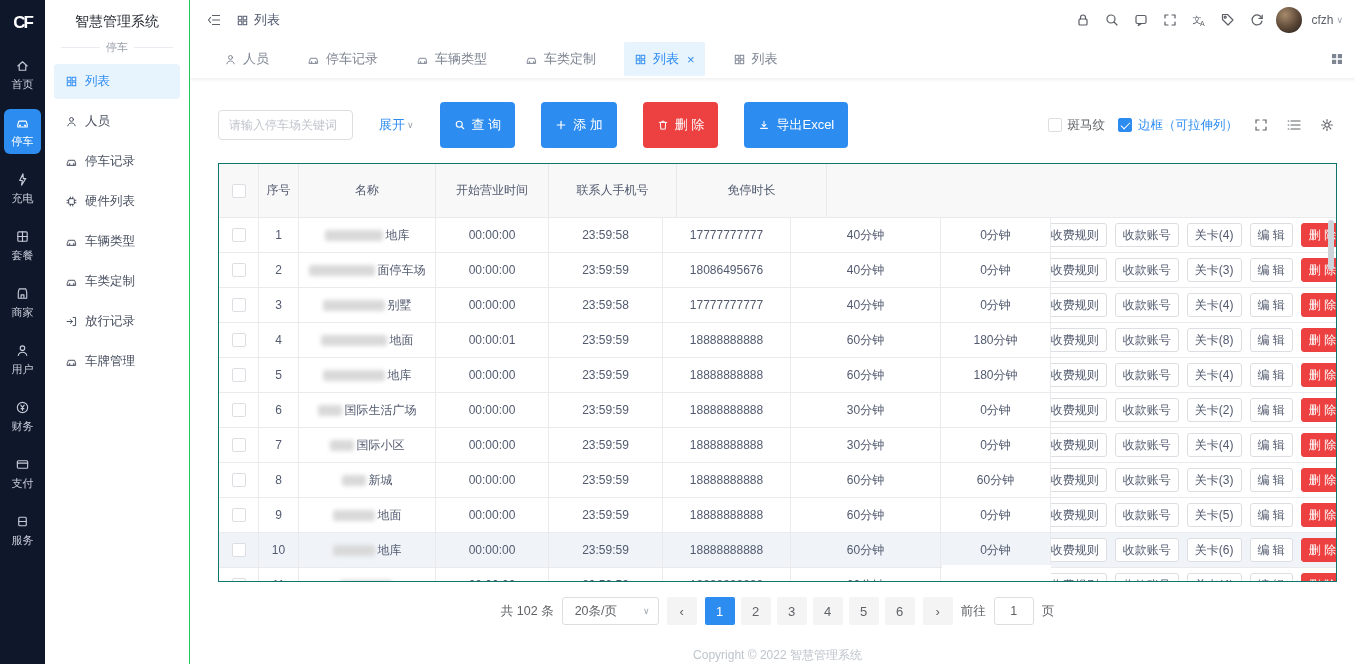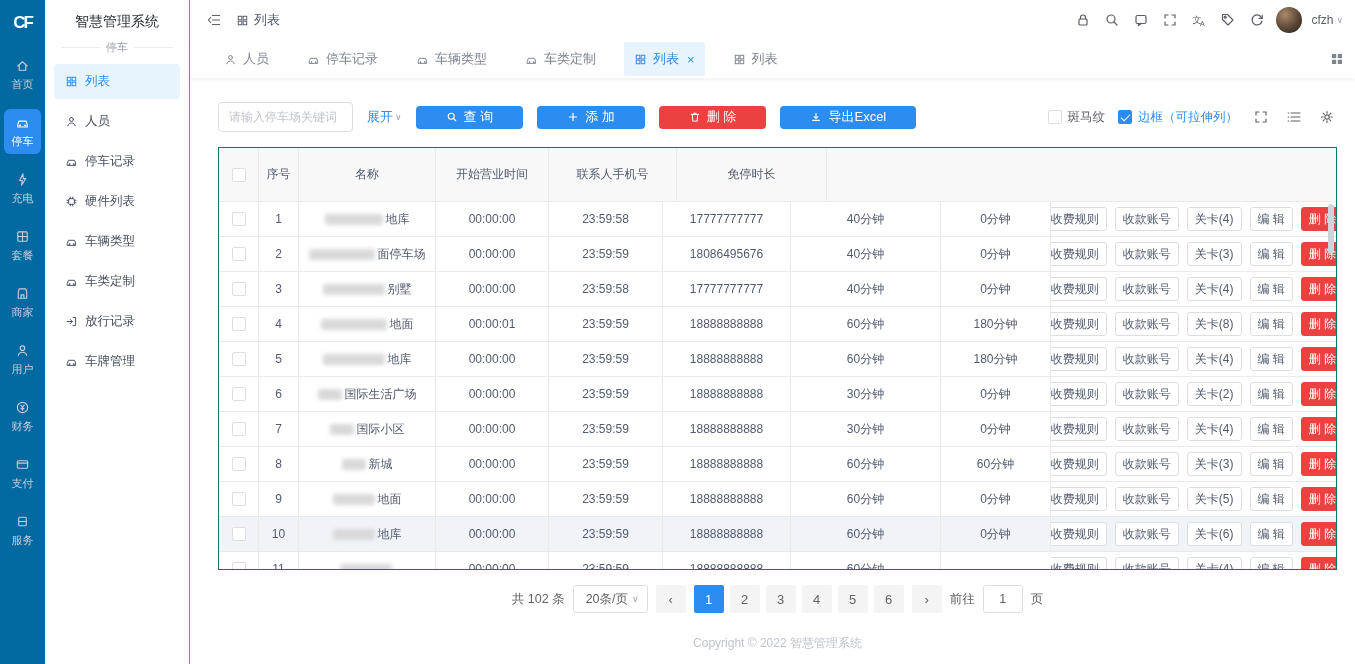--- a/index.html
+++ b/index.html
@@ -1,21 +1,21 @@
 <!DOCTYPE html>
 <html><head>
 <meta charset="utf-8">
 <style>
   * { margin:0; padding:0; box-sizing:border-box; }
   html,body { width:1355px; height:664px; overflow:hidden; background:#fff;
     font-family:"Liberation Sans","DejaVu Sans",sans-serif; }
   .app { display:flex; width:1355px; height:664px; }
 
   
-  .rail { width:45px; background:#0369a1; flex-shrink:0; display:flex; flex-direction:column; align-items:center; }
+  .rail { width:45px; background:#0f172a; flex-shrink:0; display:flex; flex-direction:column; align-items:center; }
   .rail-logo { height:46px; display:flex; align-items:center; justify-content:center; color:#fff;
     font-weight:bold; font-size:17px; letter-spacing:-2px; }
   .rail-item { width:37px; margin:6px 0; padding:6px 0 5px; display:flex; flex-direction:column; align-items:center;
     gap:4px; color:#c7ccd8; font-size:11px; border-radius:6px; cursor:pointer; }
   .rail-item.active { background:#2d8cf0; color:#fff; }
   .rail-item svg { width:15px; height:15px; }
 
   
   .subnav { width:145px; background:#fff; border-right:1px solid #22c55e; flex-shrink:0; }
   .subnav-title { text-align:center; font-size:14px; color:#2b2f36; padding:13px 4px 9px; font-weight:500; }
@@ -44,26 +44,26 @@
   .tab { display:flex; align-items:center; gap:6px; font-size:13px; color:#7d8492; padding:8px 10px;
     border-radius:2px; cursor:pointer; white-space:nowrap; }
   .tab svg { width:13px; height:13px; }
   .tab.active { background:#e7f3fd; color:#2d8cf0; }
   .tab .close { font-size:13px; margin-left:2px; line-height:1; }
   .tabs-more { margin-left:auto; color:#7d8492; }
 
   .content { flex:1; padding:24px 18px 0 28px; display:flex; flex-direction:column; overflow:hidden; }
 
   
-  .toolbar { display:flex; align-items:center; gap:14px;justify-content:flex-end; }
+  .toolbar { display:flex; align-items:center; gap:26px;justify-content:flex-end; }
   .search-input { width:135px; height:30px; border:1px solid #dcdee2; border-radius:4px; padding:0 10px;
     font-size:12px; color:#515a6e; outline:none; }
   .search-input::placeholder { color:#c0c4cc; }
   .expand-link { color:#2d8cf0; font-size:13px; display:flex; align-items:center; gap:2px; cursor:pointer; }
-  .btn { height:23px; border:none; border-radius:4px; padding:0 30px; font-size:13px; color:#fff;
+  .btn { height:46px; border:none; border-radius:4px; padding:0 14px; font-size:13px; color:#fff;
     display:inline-flex; align-items:center; gap:6px; cursor:pointer; white-space:nowrap; }
   .btn.primary { background:#2d8cf0; }
   .btn.danger  { background:#ed4141; }
   .btn svg { width:12px; height:12px; }
   .toolbar-right { margin-left:auto; display:flex; align-items:center; gap:13px; }
   .check-item { display:flex; align-items:center; gap:6px; font-size:12.5px; color:#606266; cursor:pointer; white-space:nowrap; }
   .check-item.checked { color:#2d8cf0; }
   .cb { width:14px; height:14px; border:1px solid #dcdee2; border-radius:2px; background:#fff;
     display:inline-block; position:relative; flex-shrink:0; }
   .cb.checked { background:#2d8cf0; border-color:#2d8cf0; }
@@ -87,21 +87,21 @@
     margin-right:3px; vertical-align:middle; flex-shrink:0; }
   .mini { height:24px; padding:0 7px; border:1px solid #dcdee2; border-radius:3px; background:#fff;
     color:#515a6e; font-size:12px; cursor:pointer; white-space:nowrap; }
   .mini.danger { background:#ed4141; border-color:#ed4141; color:#fff; }
   .hmask { position:absolute; left:723px; bottom:0; width:109px; height:16px; background:#fff; }
   .vscroll { position:absolute; right:2px; top:56px; width:6px; height:50px; background:#cfd3da; border-radius:3px; cursor:pointer; }
 
   
   .pager-row { display:flex; align-items:center; justify-content:center; gap:8px; margin-top:15px;
     font-size:12.5px; color:#606266; }
-  .psize { width:75px; height:28px; border:1px solid #dcdee2; border-radius:3px; display:flex; align-items:center;
+  .psize { width:97px; height:28px; border:1px solid #dcdee2; border-radius:3px; display:flex; align-items:center;
     justify-content:space-between; padding:0 8px 0 12px; background:#fff; cursor:pointer; font-size:12.5px; }
   .pages { display:flex; gap:6px; }
   .pnav,.pnum { min-width:30px; height:28px; border:none; border-radius:2px; background:#f4f4f5; color:#606266;
     display:flex; align-items:center; justify-content:center; font-size:13px; cursor:pointer; }
   .pnum.active { background:#2d8cf0; color:#fff; }
   .goto-input { width:40px; height:28px; border:1px solid #dcdee2; border-radius:3px; text-align:center;
     font-size:12.5px; color:#606266; outline:none; }
   .footer { text-align:center; color:#bfc4cc; font-size:12px; margin-top:22px; }
 </style>
 </head>

